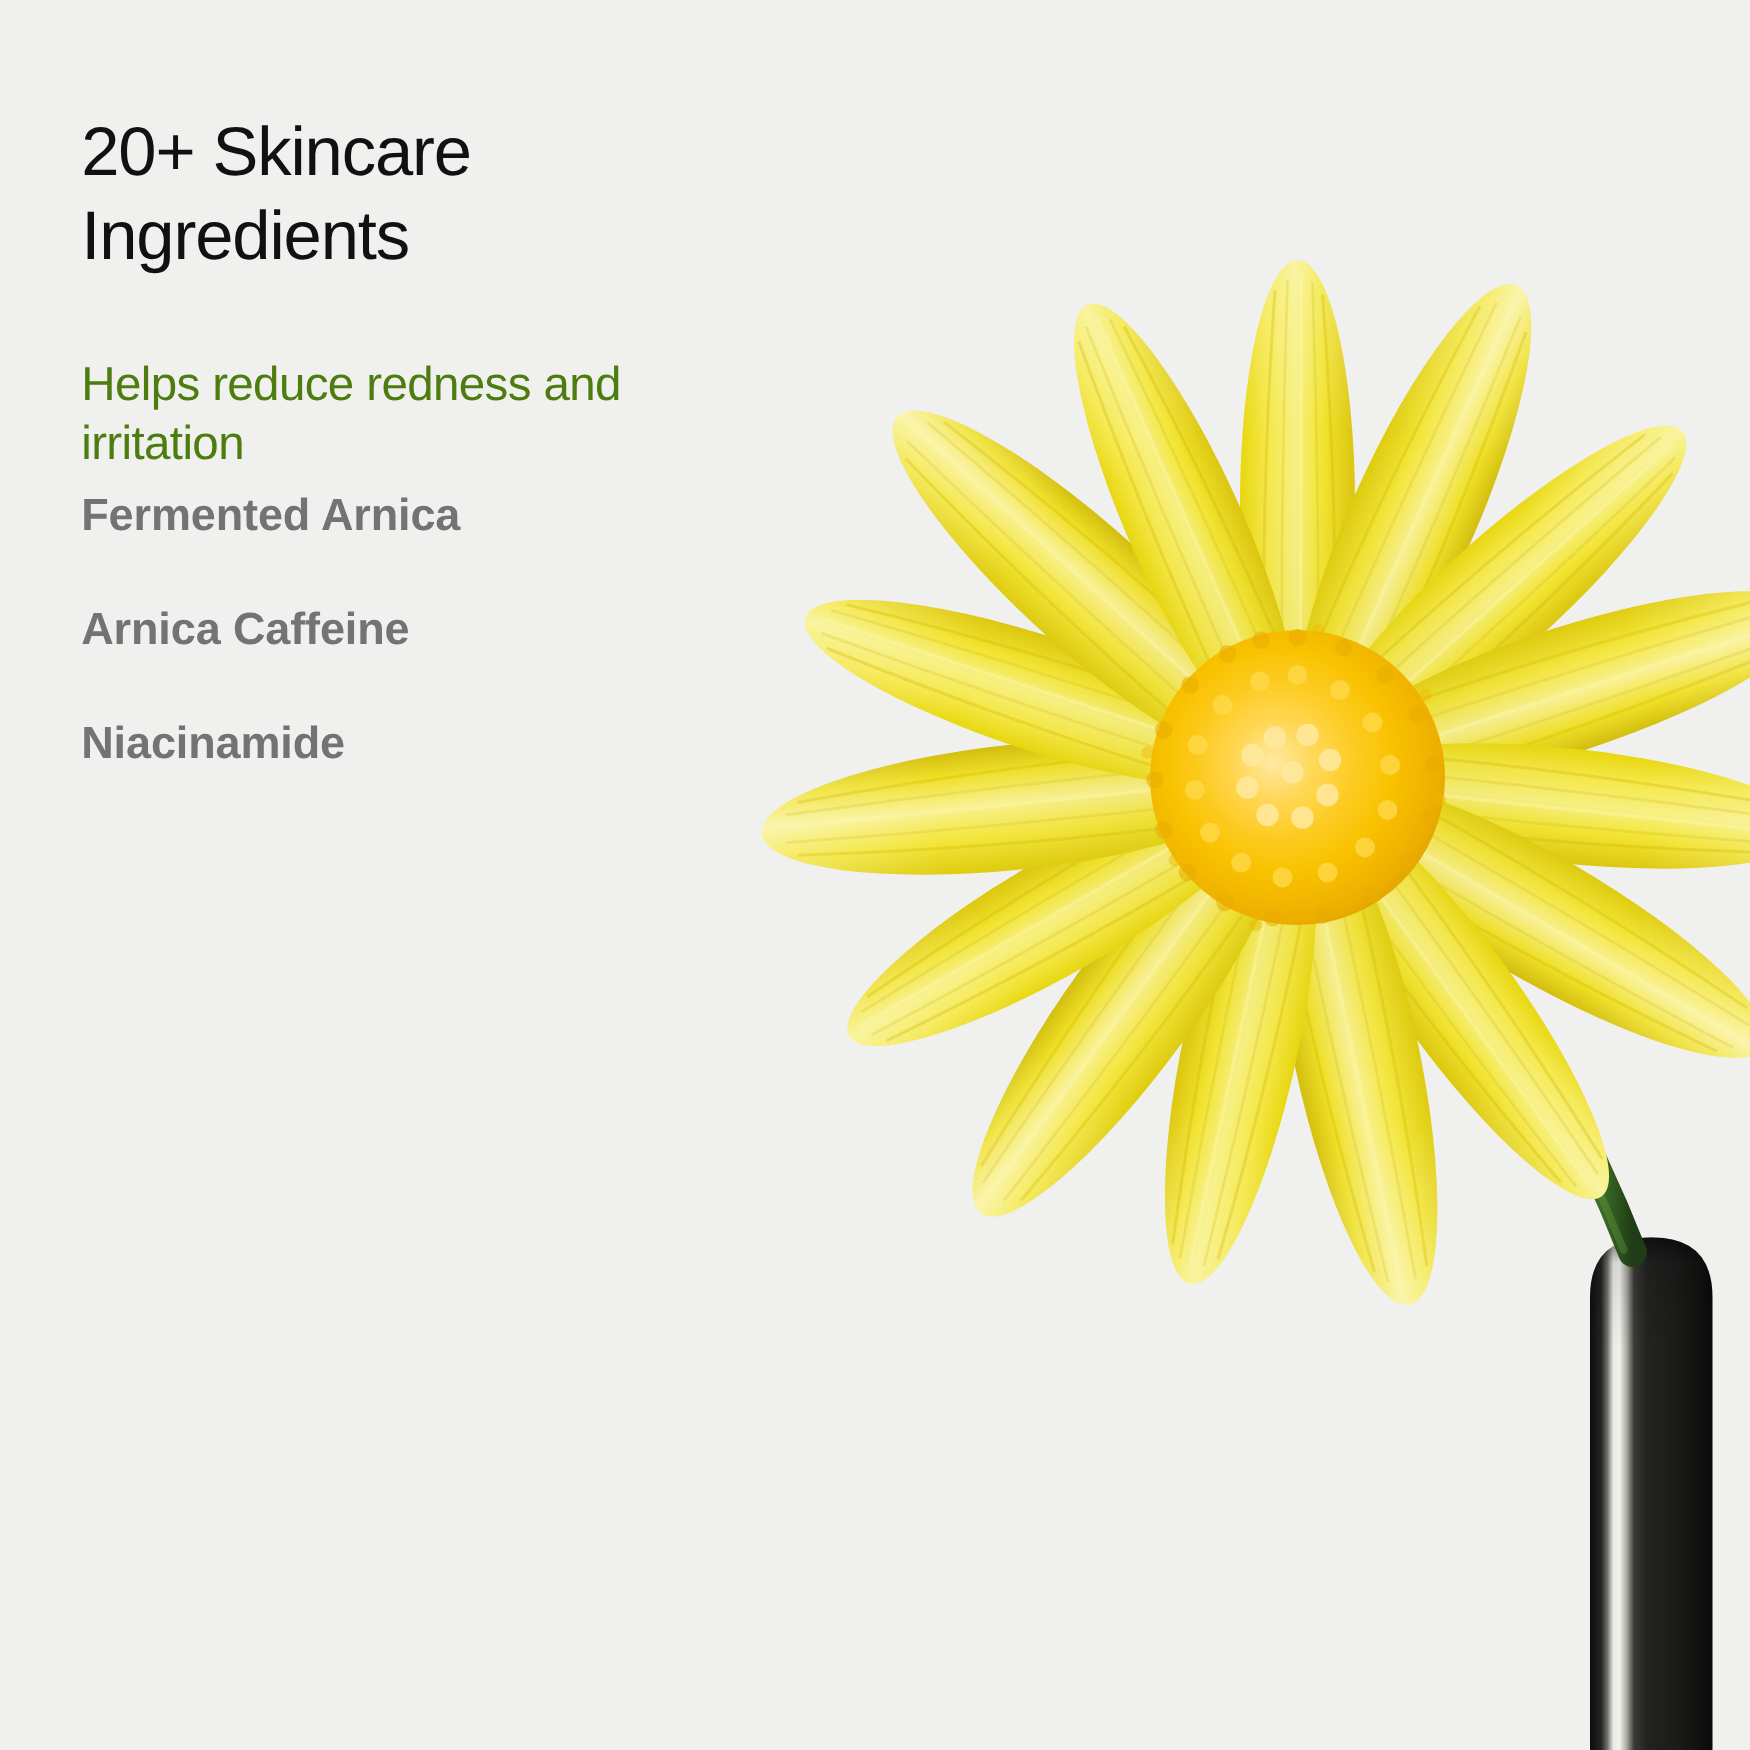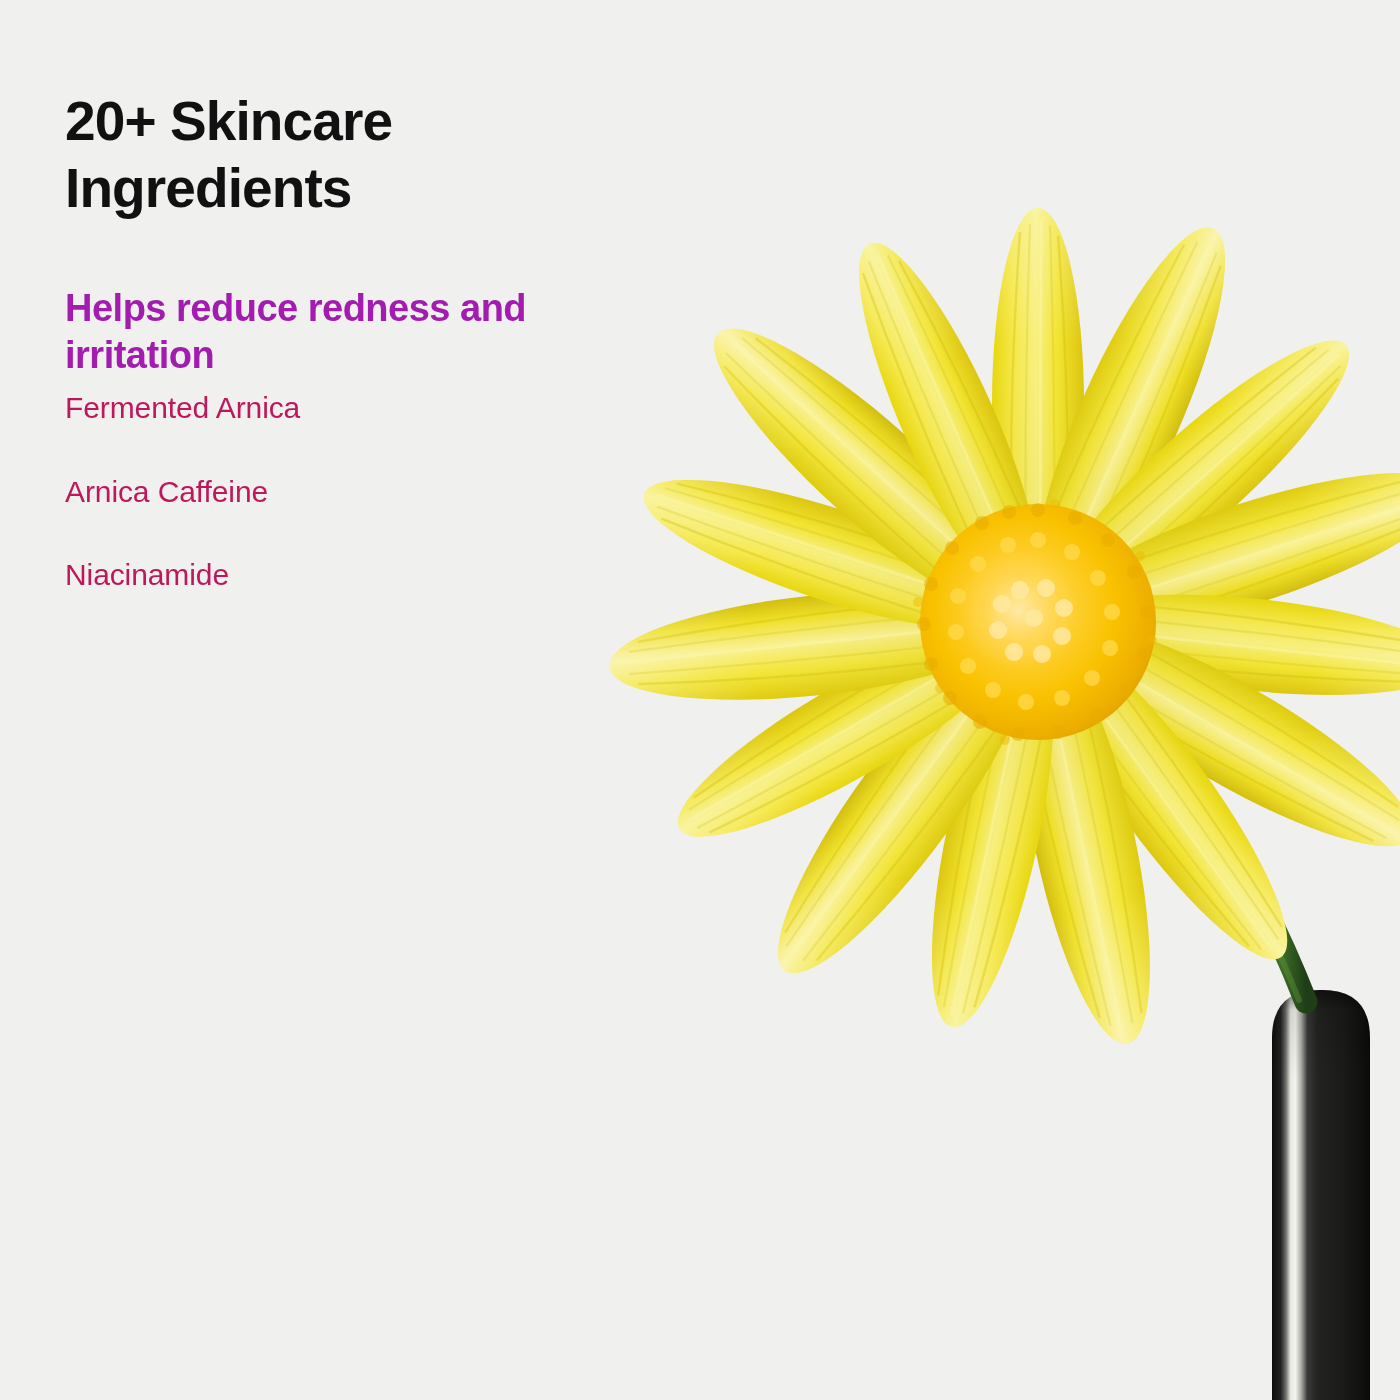--- a/index.html
+++ b/index.html
@@ -20,44 +20,44 @@
   
   #text-panel {
     position: absolute;
     left: 65px;
     top: 88px;
     width: 620px;
     z-index: 40;
   }
   #headline {
     font-size: 55px;
-    font-weight: 700;
+    font-weight: 400;
     line-height: 1.21;
     letter-spacing: -0.9px;
     color: #111111;
     margin: 0 0 64px 0;
     max-width: 420px;
   }
   .benefit { margin-bottom: 46px; }
   .benefit:last-child { margin-bottom: 0; }
   .benefit-title {
     font-size: 38px;
-    font-weight: 700;
+    font-weight: 400;
     line-height: 1.24;
     letter-spacing: -0.5px;
-    color: #a21caf;
+    color: #4d7c0f;
     margin: 0 0 10px 0;
     max-width: 540px;
   }
   .benefit-sub {
-    font-size: 30px;
-    font-weight: 400;
+    font-size: 36px;
+    font-weight: 700;
     line-height: 1.25;
     letter-spacing: -0.1px;
-    color: #be185d;
+    color: #737373;
     margin: 0;
   }
 
   
   #flower-art {
     position: absolute;
     left: 0;
     top: 0;
     width: 1400px;
     height: 1400px;

